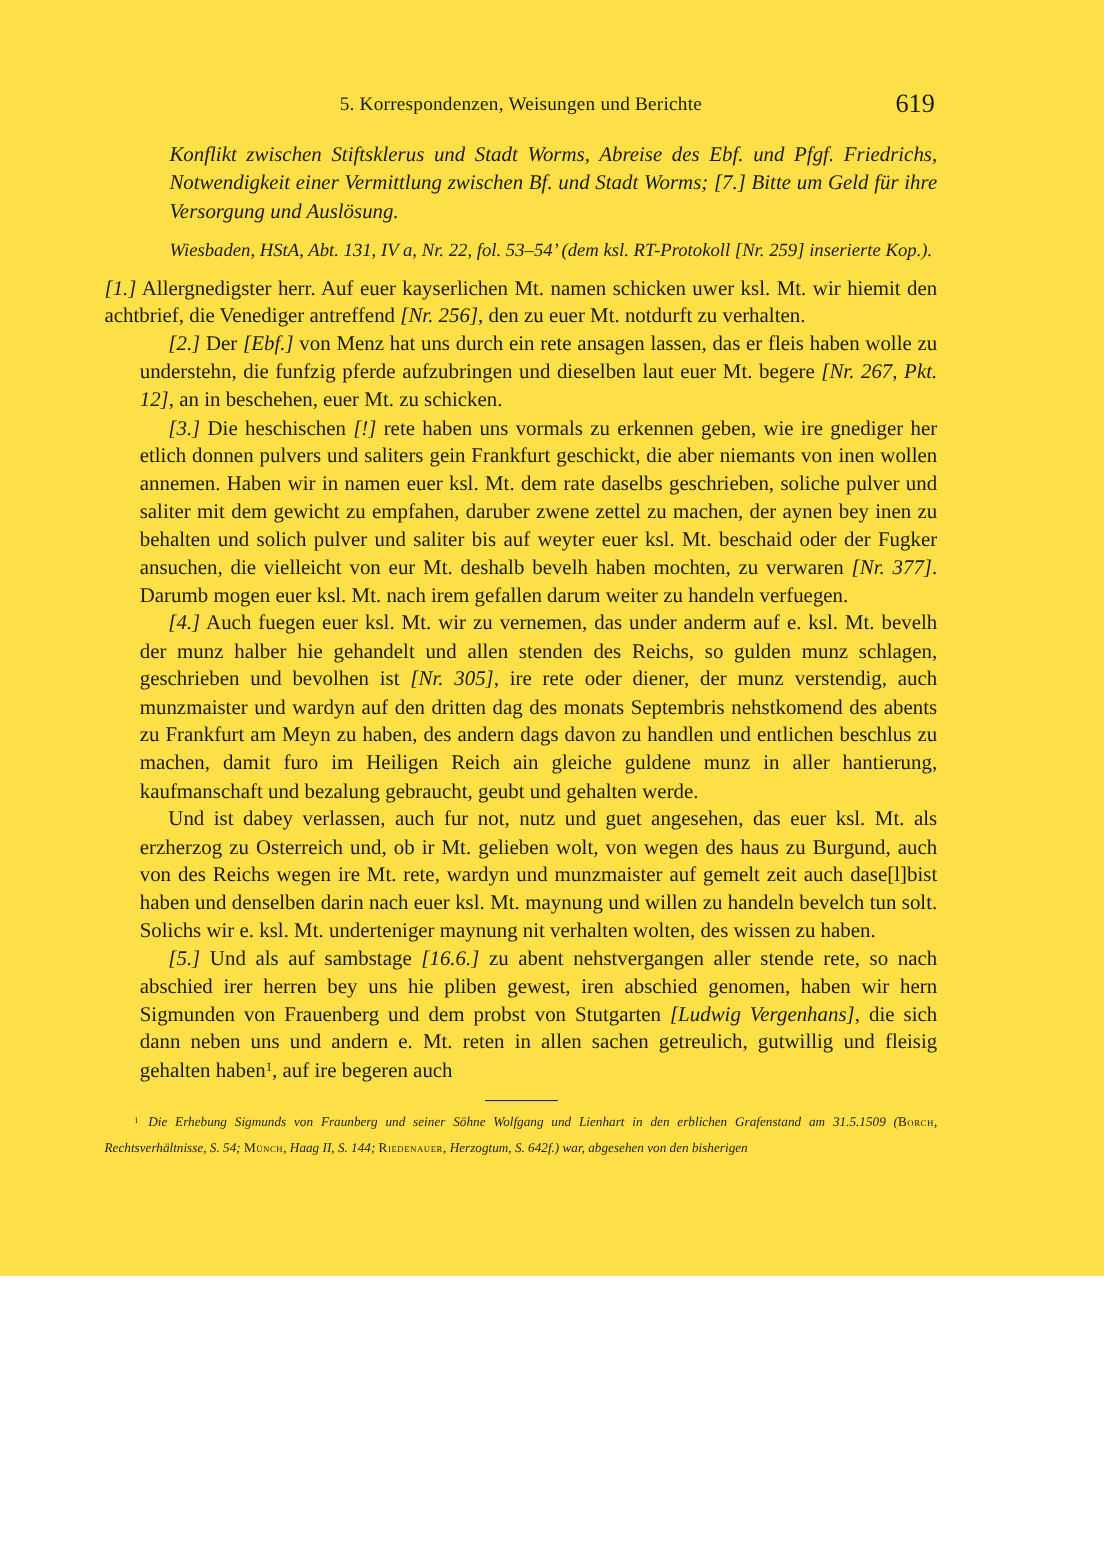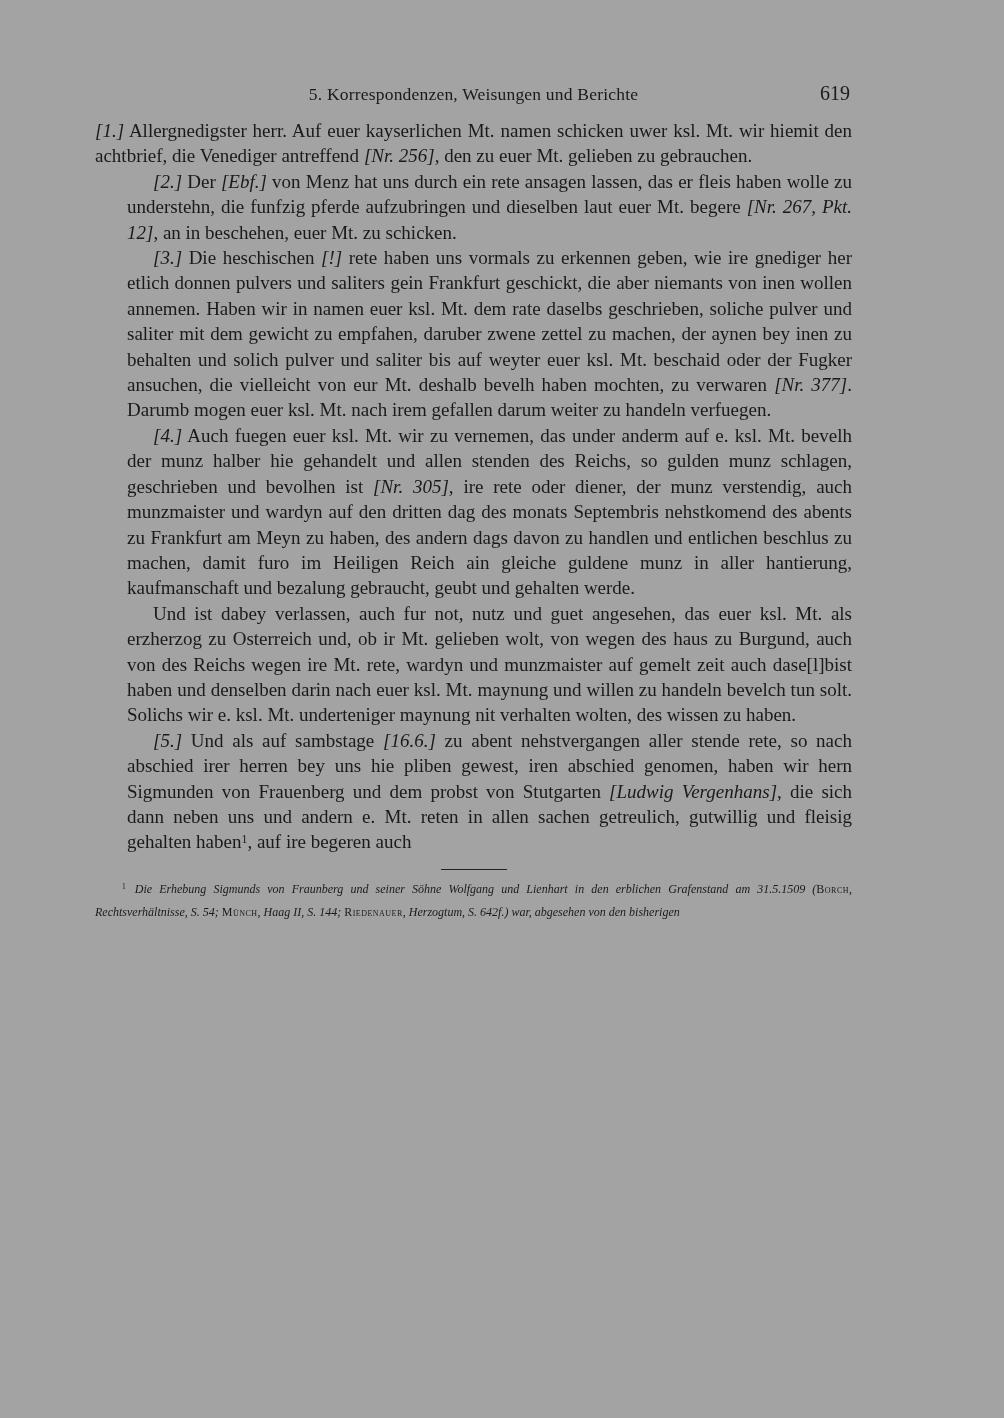--- a/index.html
+++ b/index.html
@@ -1,20 +1,20 @@
 <!DOCTYPE html>
 <html lang="de"><head>
 <meta charset="utf-8">
 <style>
   html, body { margin: 0; padding: 0; background: #ffffff; }
   .page {
     position: relative;
     width: 1004px;
-    height: 1418px;
-    background: #a3a3a3;
+    height: 1160px;
+    background: #fde047;
     color: #1a1a1a;
     font-family: "Liberation Serif", serif;
     overflow: hidden;
     box-sizing: border-box;
   }
   .content {
     position: absolute;
     left: 95px;
     top: 84px;
     width: 757px;
@@ -27,21 +27,21 @@
   .running-title {
     position: absolute;
     left: 0; right: 0;
     text-align: center;
     letter-spacing: 0.2px;
   }
   .page-number {
     position: absolute;
     right: 2px;
     top: -2px;
-    font-size: 20px;
+    font-size: 24px;
   }
   .summary {
     margin: 20px 0 0 59px;
     width: 698px;
     font-style: italic;
     font-size: 19px;
     line-height: 26px;
     text-align: justify;
   }
   .source {
@@ -101,24 +101,26 @@
 <body>
 
 <div class="page">
   <div class="content">
 
     <div class="header">
       <span class="running-title">5. Korrespondenzen, Weisungen und Berichte</span>
       <span class="page-number">619</span>
     </div>
 
+    <div class="summary">Konflikt zwischen Stiftsklerus und Stadt Worms, Abreise des Ebf. und Pfgf. Friedrichs, Notwendigkeit einer Vermittlung zwischen Bf. und Stadt Worms; [7.] Bitte um Geld für ihre Versorgung und Auslösung.</div>
 
+    <div class="source">Wiesbaden, HStA, Abt. 131, IV a, Nr. 22, fol. 53–54’ (dem ksl. RT-Protokoll [Nr. 259] inserierte Kop.).</div>
 
     <div class="body-text">
-        <p><span class="it">[1.]</span><span> Allergnedigster herr. Auf euer kayserlichen Mt. namen schicken uwer ksl. Mt. wir hiemit den achtbrief, die Venediger antreffend </span><span class="it">[Nr. 256]</span><span>, den zu euer Mt. gelieben zu gebrauchen.</span></p>
+        <p><span class="it">[1.]</span><span> Allergnedigster herr. Auf euer kayserlichen Mt. namen schicken uwer ksl. Mt. wir hiemit den achtbrief, die Venediger antreffend </span><span class="it">[Nr. 256]</span><span>, den zu euer Mt. notdurft zu verhalten.</span></p>
         <p class="indent"><span class="it">[2.]</span><span> Der </span><span class="it">[Ebf.]</span><span> von Menz hat uns durch ein rete ansagen lassen, das er fleis haben wolle zu understehn, die funfzig pferde aufzubringen und dieselben laut euer Mt. begere </span><span class="it">[Nr. 267, Pkt. 12]</span><span>, an in beschehen, euer Mt. zu schicken.</span></p>
         <p class="indent"><span class="it">[3.]</span><span> Die heschischen </span><span class="it">[!]</span><span> rete haben uns vormals zu erkennen geben, wie ire gnediger her etlich donnen pulvers und saliters gein Frankfurt geschickt, die aber niemants von inen wollen annemen. Haben wir in namen euer ksl. Mt. dem rate daselbs geschrieben, soliche pulver und saliter mit dem gewicht zu empfahen, daruber zwene zettel zu machen, der aynen bey inen zu behalten und solich pulver und saliter bis auf weyter euer ksl. Mt. beschaid oder der Fugker ansuchen, die vielleicht von eur Mt. deshalb bevelh haben mochten, zu verwaren </span><span class="it">[Nr. 377]</span><span>. Darumb mogen euer ksl. Mt. nach irem gefallen darum weiter zu handeln verfuegen.</span></p>
         <p class="indent"><span class="it">[4.]</span><span> Auch fuegen euer ksl. Mt. wir zu vernemen, das under anderm auf e. ksl. Mt. bevelh der munz halber hie gehandelt und allen stenden des Reichs, so gulden munz schlagen, geschrieben und bevolhen ist </span><span class="it">[Nr. 305]</span><span>, ire rete oder diener, der munz verstendig, auch munzmaister und wardyn auf den dritten dag des monats Septembris nehstkomend des abents zu Frankfurt am Meyn zu haben, des andern dags davon zu handlen und entlichen beschlus zu machen, damit furo im Heiligen Reich ain gleiche guldene munz in aller hantierung, kaufmanschaft und bezalung gebraucht, geubt und gehalten werde.</span></p>
         <p class="indent"><span>Und ist dabey verlassen, auch fur not, nutz und guet angesehen, das euer ksl. Mt. als erzherzog zu Osterreich und, ob ir Mt. gelieben wolt, von wegen des haus zu Burgund, auch von des Reichs wegen ire Mt. rete, wardyn und munzmaister auf gemelt zeit auch dase[l]bist haben und denselben darin nach euer ksl. Mt. maynung und willen zu handeln bevelch tun solt. Solichs wir e. ksl. Mt. underteniger maynung nit verhalten wolten, des wissen zu haben.</span></p>
         <p class="indent"><span class="it">[5.]</span><span> Und als auf sambstage </span><span class="it">[16.6.]</span><span> zu abent nehstvergangen aller stende rete, so nach abschied irer herren bey uns hie pliben gewest, iren abschied genomen, haben wir hern Sigmunden von Frauenberg und dem probst von Stutgarten </span><span class="it">[Ludwig Vergenhans]</span><span>, die sich dann neben uns und andern e. Mt. reten in allen sachen getreulich, gutwillig und fleisig gehalten haben</span><sup>1</sup><span>, auf ire begeren auch</span></p>
       </div>
 
     <hr class="footnote-rule">
 
     <div class="footnote">

